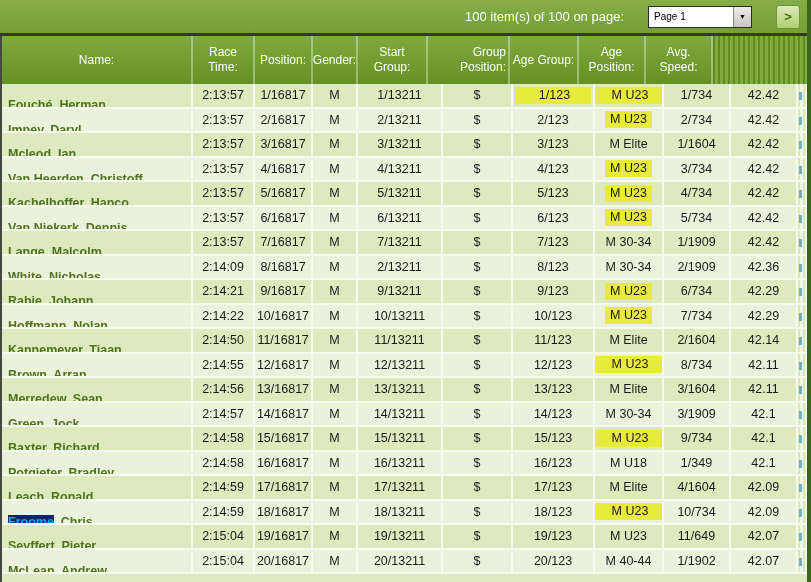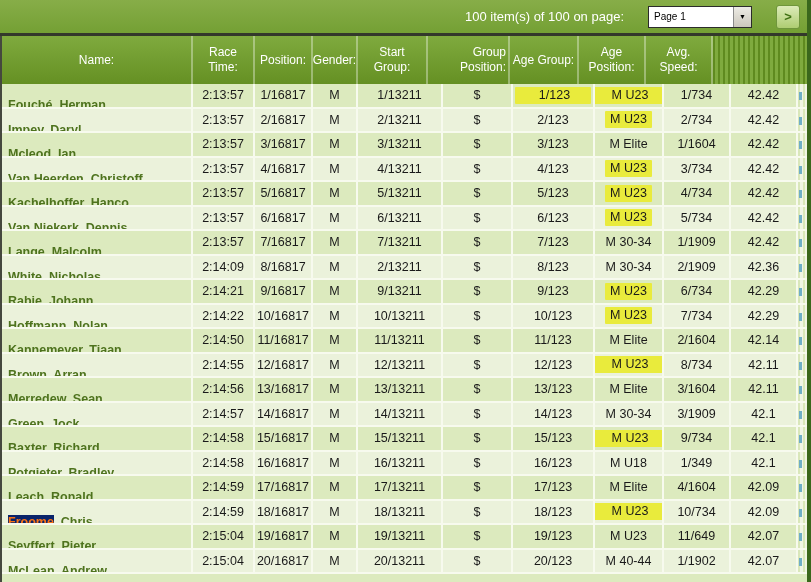--- a/index.html
+++ b/index.html
@@ -65,21 +65,21 @@
 
   
   .c0{width:191px;} .c1{width:62px;} .c2{width:58px;} .c3{width:45px;}
   .c4{width:85px;}  .c5{width:70px;} .c6{width:82px;text-align:right;} .c7{width:69px;}
   .c8{width:67px;}  .c9{width:67px;} .c10{flex:1;border-right:none;}
 
   .name-cell{justify-content:flex-start;padding-left:6px;}
   .name-link{
     color:var(--link-green);font-weight:bold;text-decoration:underline;cursor:pointer;margin-top:20px;
   }
-  .sel{background:var(--selection-blue);color:#f97316;}
+  .sel{background:var(--selection-blue);color:#0ea5e9;}
 
   .hl{background:var(--highlight-yellow);padding:1px 5px 2px;border-radius:1px;}
   .hl.wide{padding:1px 21px 2px 24px;}
 
   
   .sliver-body{
     background:repeating-linear-gradient(90deg,#D9E7BA 0 2px,#F0F5E4 2px 5px) !important;
     position:relative;
   }
   .sliver-body::before{

